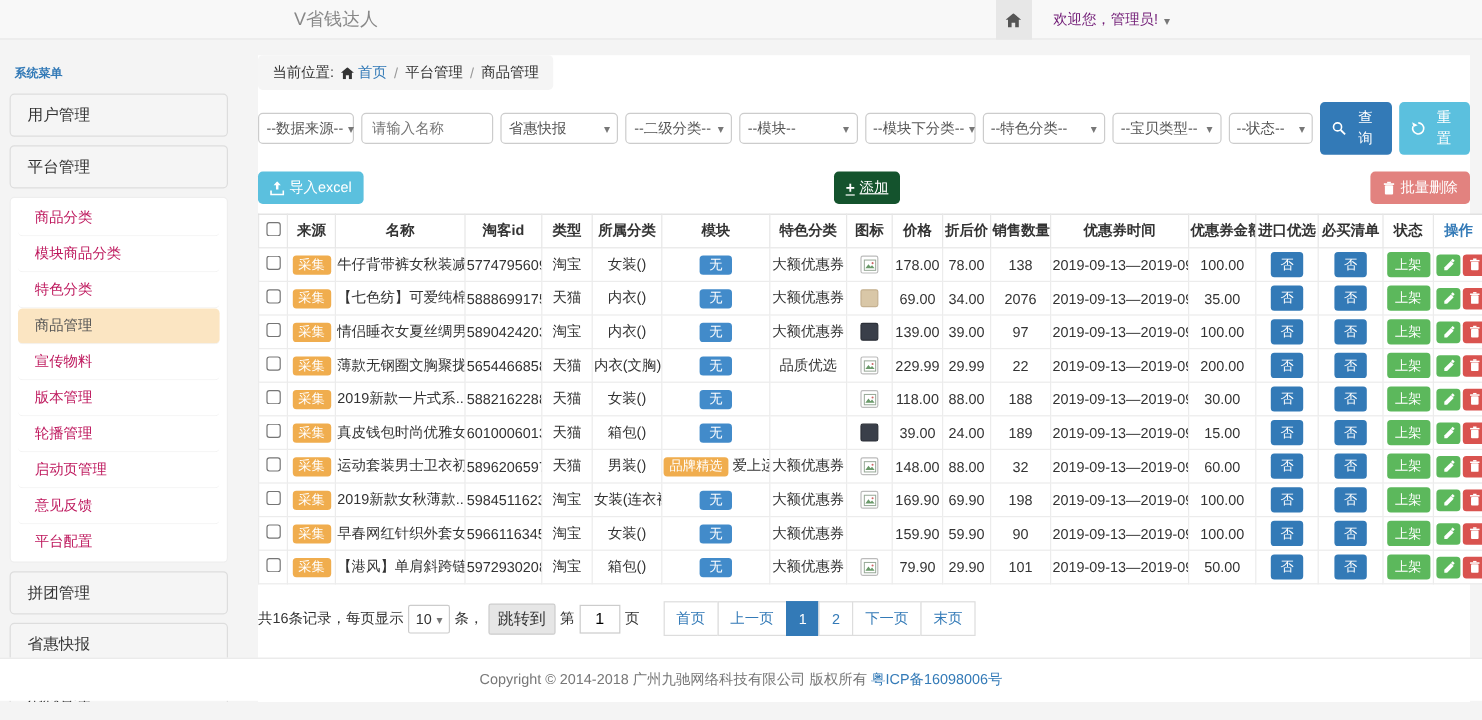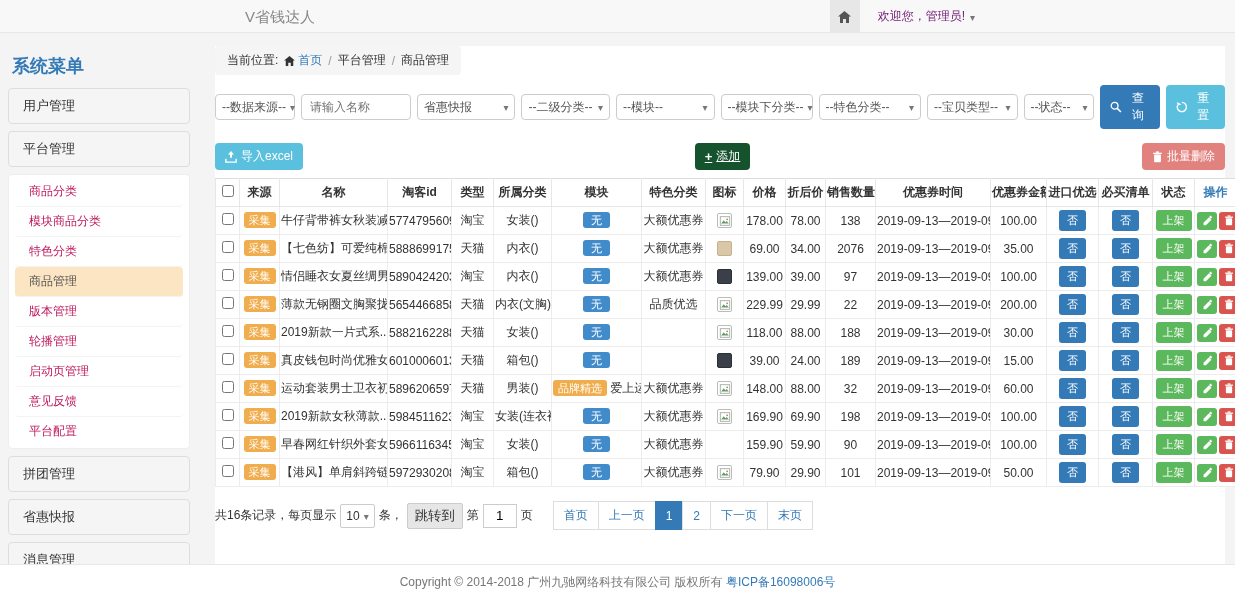--- a/index.html
+++ b/index.html
@@ -15,21 +15,21 @@
     justify-content:center; cursor:pointer; }
   .welcome { margin-left:18px; color:#701a75; cursor:pointer; display:flex; align-items:center; gap:5px; }
   .caret:after { content:"▾"; font-size:10px; color:#777; }
 
   
   .layout { display:flex; padding-top:13px; height:552px; overflow:hidden; }
   .sidebar { width:182px; margin-left:8px; flex:none; }
   .main { width:1010px; margin-left:25px; flex:none; background:#fff; }
 
   
-  .sb-heading { color:#337ab7; font-size:18px; font-weight:bold; padding:8px 4px 10px 4px; }
+  .sb-heading { color:#337ab7; font-size:10px; font-weight:bold; padding:8px 4px 10px 4px; }
   .sb-group { background:#f5f5f5; border:1px solid #ddd; border-radius:4px; margin-bottom:7px;
     padding:8px 14px; font-size:13px; color:#333; cursor:pointer; }
   .sb-sub-wrap { background:#fff; border:1px solid #eee; border-radius:4px; margin-bottom:7px;
     padding:2px 6px; }
   .sb-sub { display:block; color:#be185d; font-size:12px; padding:6px 14px;
     border-bottom:1px solid #f3f3f3; cursor:pointer; border-radius:4px; }
   .sb-sub:last-child { border-bottom:none; }
   .sb-sub.active { background:#fbe5c2; color:#555; }
 
   
@@ -87,21 +87,21 @@
     display:inline-flex; align-items:center; padding:0 5px; gap:4px; cursor:pointer; }
   .jump-btn { background:#e6e6e6; border:1px solid #ccc; border-radius:2px; padding:3px 7px;
     color:#333; cursor:pointer; }
   .page-input { width:34px; height:24px; border:1px solid #ccc; text-align:center; outline:none; }
   .pages { margin-left:auto; margin-right:412px; display:flex; }
   .page-btn { border:1px solid #ddd; background:#fff; color:#337ab7; padding:5px 10px;
     cursor:pointer; margin-left:-1px; font-size:12px; }
   .page-btn.active { background:#337ab7; border-color:#337ab7; color:#fff; }
 
   
-  .footer { position:absolute; left:0; bottom:0; width:1235px; height:36px; background:#fff;
+  .footer { position:absolute; left:0; bottom:16px; width:1235px; height:36px; background:#fff;
     border-top:1px solid #e7e7e7; display:flex; align-items:center; justify-content:center;
     color:#777; z-index:5; }
   .footer a { color:#337ab7; text-decoration:none; cursor:pointer; }
   svg { display:block; }
 </style>
 </head>
 <body>
 
 <div class="navbar">
   <span class="nav-title">V省钱达人</span>
@@ -124,20 +124,21 @@
     <div class="sb-heading">系统菜单</div>
     <div id="sb-top">
         <div class="sb-group">用户管理</div>
         <div class="sb-group">平台管理</div>
       </div>
     <div class="sb-sub-wrap" id="sb-sub">
         <a class="sb-sub">商品分类</a>
         <a class="sb-sub">模块商品分类</a>
         <a class="sb-sub">特色分类</a>
         <a class="sb-sub active">商品管理</a>
+        <a class="sb-sub">宣传物料</a>
         <a class="sb-sub">版本管理</a>
         <a class="sb-sub">轮播管理</a>
         <a class="sb-sub">启动页管理</a>
         <a class="sb-sub">意见反馈</a>
         <a class="sb-sub">平台配置</a>
       </div>
     <div id="sb-bottom">
         <div class="sb-group">拼团管理</div>
         <div class="sb-group">省惠快报</div>
         <div class="sb-group">消息管理</div>

